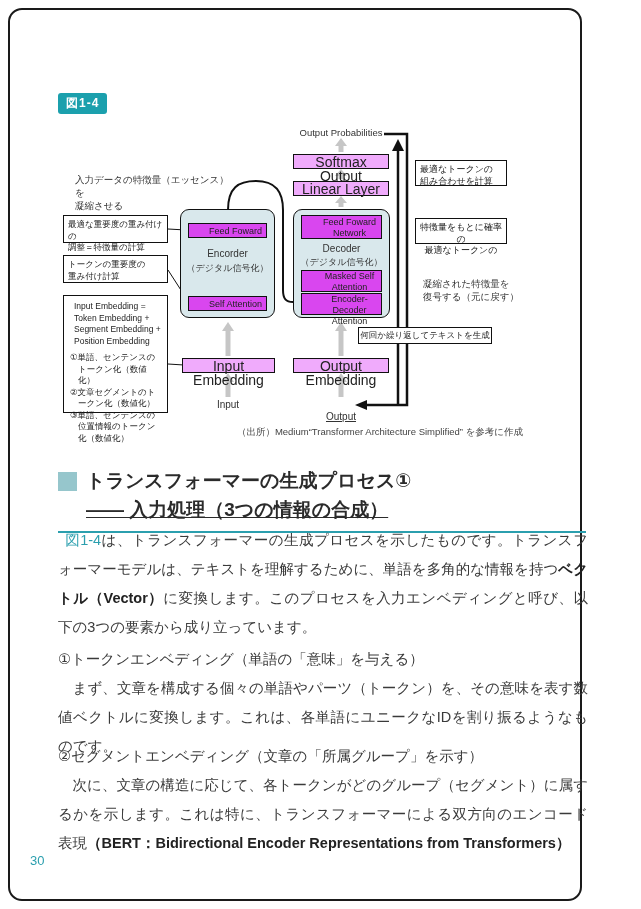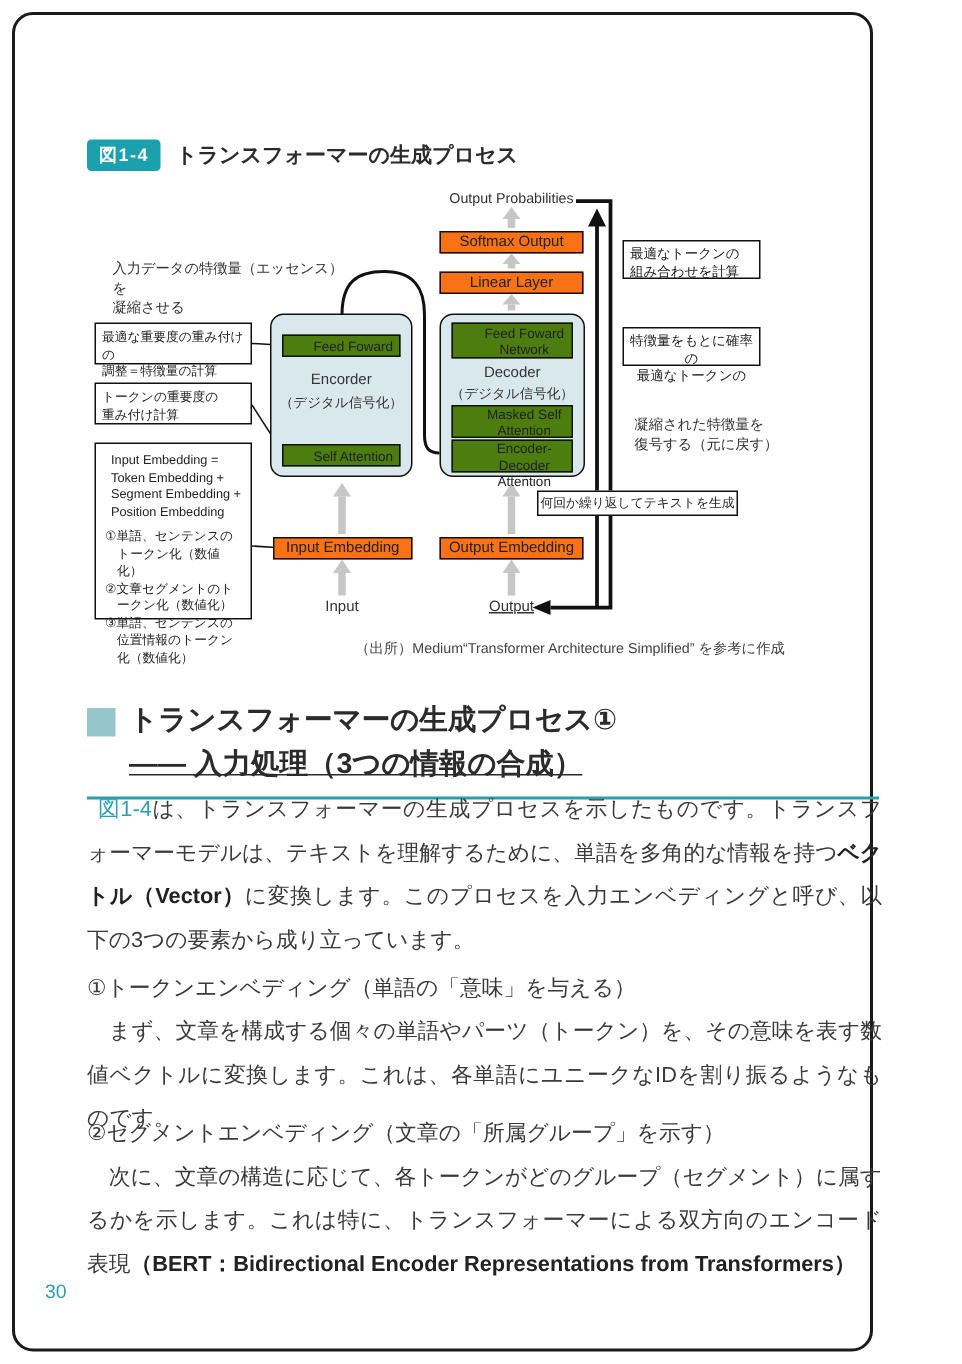--- a/index.html
+++ b/index.html
@@ -8,23 +8,23 @@
   .page-frame{position:absolute;left:8px;top:8px;right:8px;bottom:8px;border:2px solid #1a1a1a;border-radius:14px;pointer-events:none;}
 
   
   .fig-row{position:absolute;left:58px;top:93px;display:flex;align-items:center;}
   .fig-badge{background:#1ba0ad;color:#fff;font-weight:bold;font-size:12px;padding:2px 8px;border-radius:3px;letter-spacing:1px;}
   .fig-title{margin-left:10px;font-weight:bold;font-size:14px;color:#2b2b2b;}
 
   
   .diagram{position:absolute;left:40px;top:120px;width:560px;height:330px;}
   .diagram svg{position:absolute;left:0;top:0;z-index:0;}
-  .dbox{position:absolute;background:#f97316;border:1px solid #111;box-sizing:border-box;text-align:center;font-size:10px;color:#222;z-index:2;}
+  .dbox{position:absolute;background:#f0abfc;border:1px solid #111;box-sizing:border-box;text-align:center;font-size:14px;color:#222;z-index:2;}
   .dblock{position:absolute;background:#d9e8ec;border:1.5px solid #111;border-radius:9px;box-sizing:border-box;z-index:1;}
-  .dblock .inner{position:absolute;background:#4d7c0f;border:1px solid #111;box-sizing:border-box;text-align:center;font-size:9px;color:#222;line-height:11px;padding-left:16px;}
+  .dblock .inner{position:absolute;background:#d946ef;border:1px solid #111;box-sizing:border-box;text-align:center;font-size:9px;color:#222;line-height:11px;padding-left:16px;}
   .dlabel{position:absolute;text-align:center;font-size:10px;color:#333;z-index:2;}
   .callout{position:absolute;background:#fff;border:1px solid #111;box-sizing:border-box;font-size:8.5px;color:#222;padding:3px 4px;line-height:11.5px;z-index:2;}
   .ann-text{position:absolute;font-size:9.5px;color:#333;line-height:13px;z-index:2;}
   .loop-note{position:absolute;background:#fff;border:1px solid #111;box-sizing:border-box;font-size:8.5px;color:#222;text-align:center;line-height:15px;z-index:5;}
   .source-line{position:absolute;left:120px;top:306px;width:440px;text-align:center;font-size:9.5px;color:#444;}
 
   
   .section-head{position:absolute;left:58px;top:468px;width:528px;}
   .sh-line1{display:flex;align-items:center;font-weight:bold;font-size:19px;color:#2b2b2b;line-height:26px;}
   .sh-square{width:19px;height:19px;background:#96c6cc;margin-right:9px;flex:0 0 auto;}
@@ -38,21 +38,20 @@
   .page-num{position:absolute;left:30px;top:853px;font-size:13px;color:#2b9fae;}
 </style>
 </head>
 <body>
 
 <div class="page">
   <div class="page-frame"></div>
 
   <div class="fig-row">
     <span class="fig-badge">図1-4</span>
-    <span class="fig-title">トランスフォーマーの生成プロセス</span>
   </div>
 
   <div class="diagram">
     <svg width="560" height="330" viewBox="0 0 560 330">
 
       <g stroke="#c6c6c6" stroke-width="5" fill="#c6c6c6">
         <line x1="301" y1="32" x2="301" y2="26"></line>
           <polygon points="295,26 307,26 301,18" stroke="none"></polygon>
         <line x1="301" y1="59" x2="301" y2="56"></line>
           <polygon points="295,56 307,56 301,49" stroke="none"></polygon>
@@ -101,21 +100,21 @@
       <div style="position:absolute;left:0;top:33px;width:100%;text-align:center;font-size:10px;color:#333;">Decoder</div>
       <div style="position:absolute;left:0;top:46px;width:100%;text-align:center;font-size:9px;color:#333;">（デジタル信号化）</div>
       <div class="inner" style="left:7px;top:60px;width:81px;height:22px;">Masked Self Attention</div>
       <div class="inner" style="left:7px;top:83px;width:81px;height:22px;">Encoder-Decoder Attention</div>
     </div>
 
     <div class="dbox" style="left:142px;top:238px;width:93px;height:15px;line-height:14px;">Input Embedding</div>
     <div class="dbox" style="left:253px;top:238px;width:96px;height:15px;line-height:14px;">Output Embedding</div>
 
     <div class="dlabel" style="left:158px;top:279px;width:60px;">Input</div>
-    <div class="dlabel" style="left:271px;top:279px;width:60px;text-decoration:underline;">Output</div>
+    <div class="dlabel" style="left:271px;top:291px;width:60px;text-decoration:underline;">Output</div>
 
     <div class="loop-note" style="left:318px;top:207px;width:134px;height:17px;">何回か繰り返してテキストを生成</div>
 
     <div class="ann-text" style="left:35px;top:53px;width:160px;">
       <div>入力データの特徴量（エッセンス）を</div>
       <div>凝縮させる</div>
     </div>
     <div class="callout" style="left:23px;top:95px;width:105px;height:28px;">
       <div>最適な重要度の重み付けの</div>
       <div>調整＝特徴量の計算</div>

